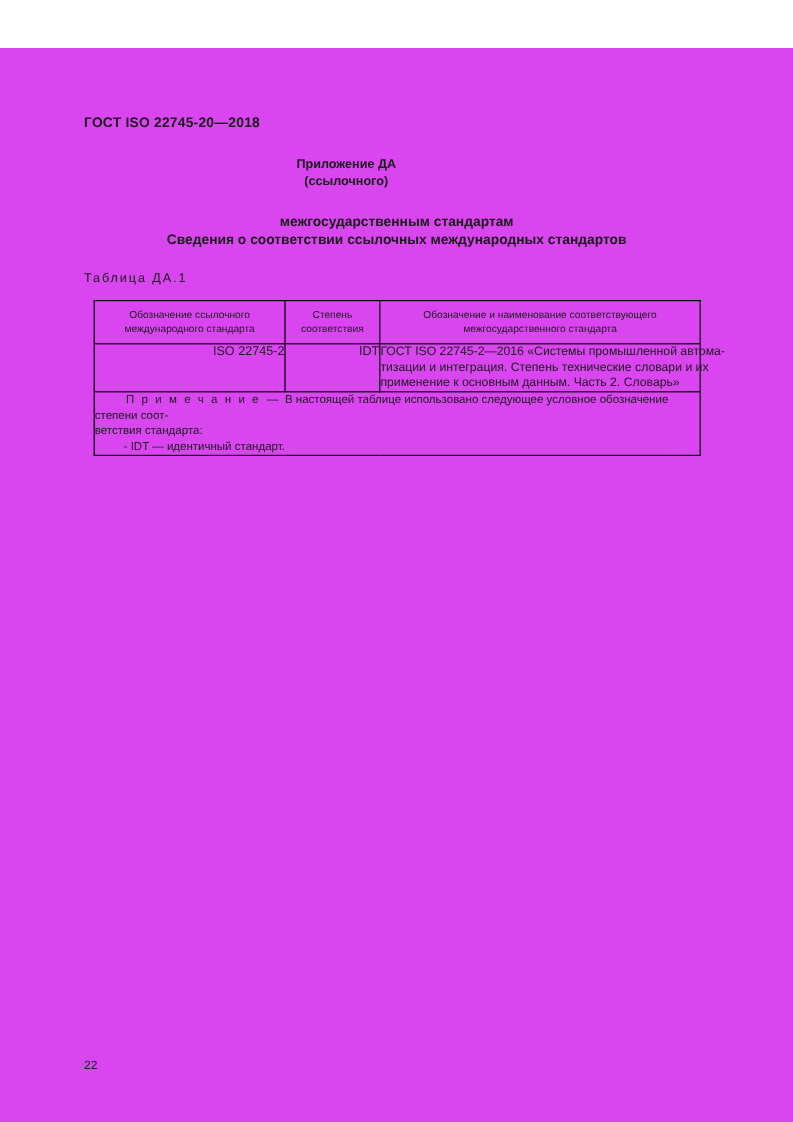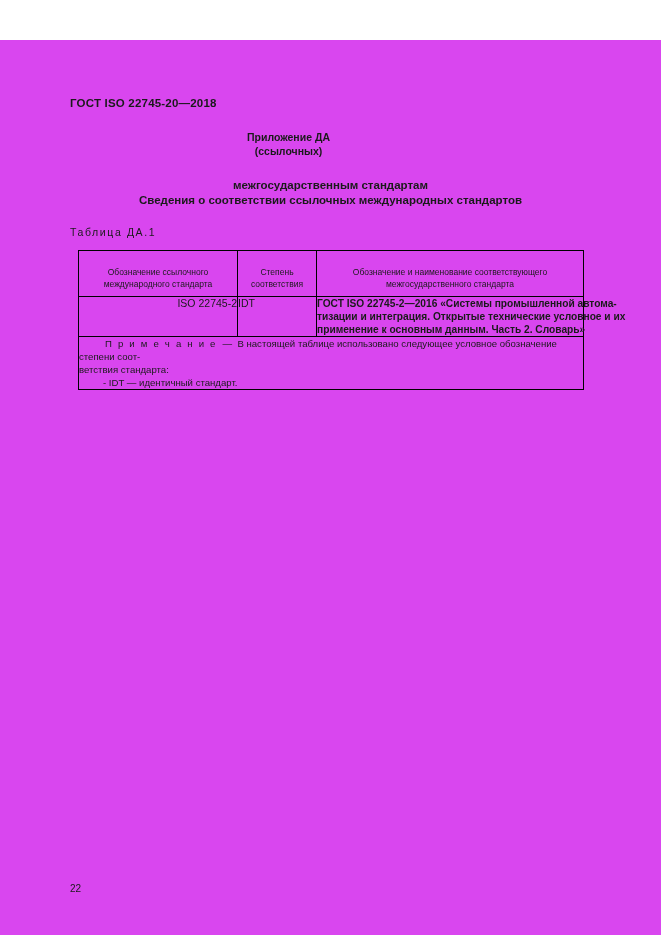--- a/index.html
+++ b/index.html
@@ -87,42 +87,41 @@
   }
   .col-a { width: 159px; }
   .col-b { width: 79px; }
   .col-c { width: 267px; }
 
   .ref-table thead th {
     font-weight: normal;
     font-size: 8.5px;
     line-height: 12px;
     text-align: center;
-    padding: 15px 4px 6px 4px;
+    padding: 5px 4px 6px 4px;
   }
   .ref-table thead th span { display: block; }
 
   .cell-a {
     font-size: 10.5px;
     line-height: 13px;
     padding: 5px 0 18px 6px;
     text-align: right;
   }
   .cell-b {
     font-size: 10.5px;
     line-height: 13px;
     padding: 5px 0 18px 0;
-    text-align: left;
+    text-align: right;
   }
   .cell-c {
     font-size: 10.2px;
     line-height: 13px;
     padding: 5px 6px 10px 6px;
     text-align: left;
-    font-weight: bold;
   }
   .cell-c span { display: block; white-space: nowrap; }
 
   .note-cell {
     font-size: 9.6px;
     line-height: 13px;
     padding: 6px 5px 8px 4px;
     text-align: left;
   }
   .note-lead {
@@ -145,21 +144,21 @@
 </style>
 </head>
 <body>
 
 <div class="page">
 
   <div class="doc-header">ГОСТ ISO 22745-20—2018</div>
 
   <div class="annex-block">
     <div class="annex-name">Приложение ДА</div>
-    <div class="annex-kind">(ссылочных)</div>
+    <div class="annex-kind">(ссылочного)</div>
   </div>
 
   <div class="annex-title">
     <span>межгосударственным стандартам</span>
     <span>Сведения о соответствии ссылочных международных стандартов</span>
   </div>
 
   <div class="table-caption">Таблица ДА.1</div>
 
   <table class="ref-table">
@@ -183,21 +182,21 @@
           <span>межгосударственного стандарта</span>
         </th>
       </tr>
     </thead>
     <tbody>
       <tr>
         <td class="cell-a">ISO 22745-2</td>
         <td class="cell-b">IDT</td>
         <td class="cell-c">
           <span>ГОСТ ISO 22745-2—2016 «Системы промышленной автома-</span>
-          <span>тизации и интеграция. Открытые технические условное и их</span>
+          <span>тизации и интеграция. Степень технические словари и их</span>
           <span>применение к основным данным. Часть 2. Словарь»</span>
         </td>
       </tr>
       <tr>
         <td class="note-cell" colspan="3">
           <span class="note-line"><span class="note-lead">П р и м е ч а н и е</span>&nbsp;&nbsp;<span>—</span>&nbsp;&nbsp;<span>В настоящей таблице использовано следующее условное обозначение степени соот-</span></span>
           <span class="note-line">ветствия стандарта:</span>
           <span class="note-item">- IDT — идентичный стандарт.</span>
         </td>
       </tr>

